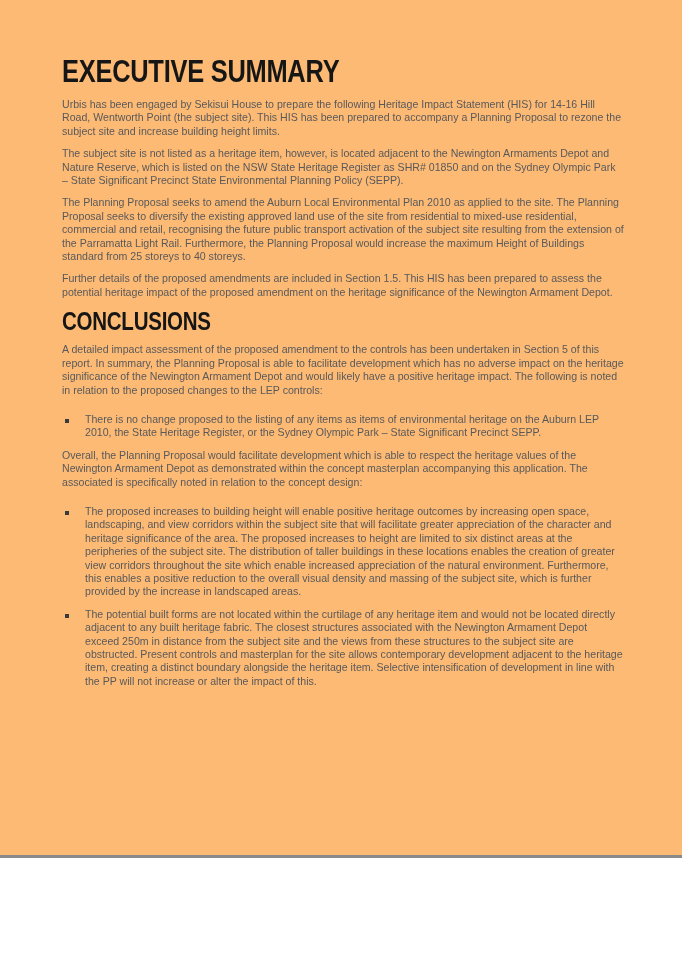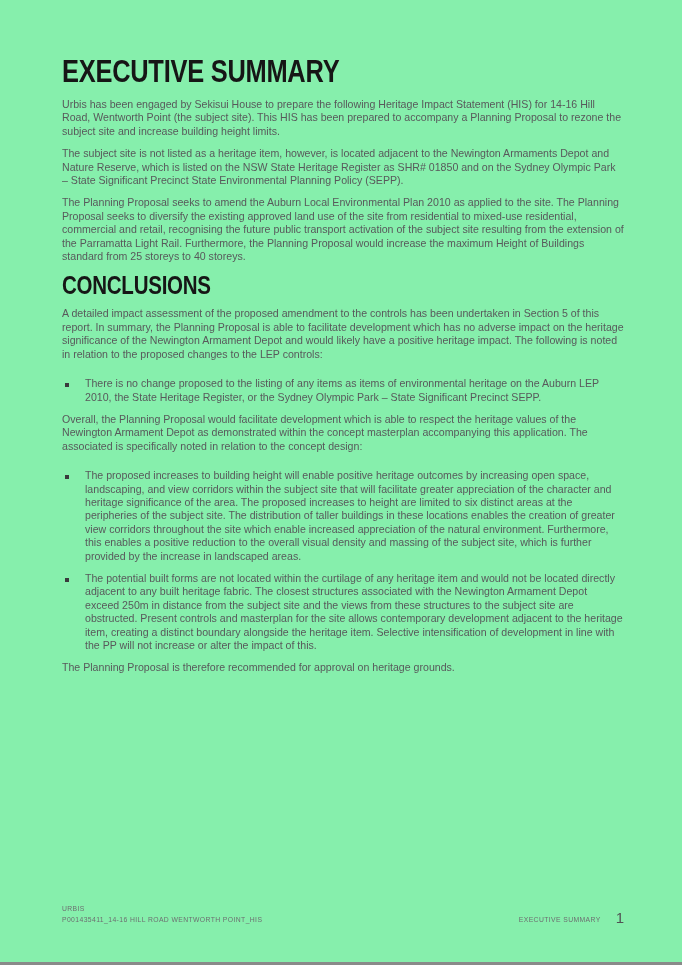--- a/index.html
+++ b/index.html
@@ -1,20 +1,20 @@
 <!DOCTYPE html>
 <html><head>
 <meta charset="utf-8">
 <style>
   html, body { margin: 0; padding: 0; background: #ffffff; }
   .page {
     position: relative;
     width: 682px;
-    height: 965px;
-    background: #86efac;
+    height: 858px;
+    background: #fdba74;
     font-family: "Liberation Sans", sans-serif;
     overflow: hidden;
   }
   .content {
     position: absolute;
     left: 62px;
     top: 56px;
     width: 562px;
     color: #58595b;
     font-size: 10.6px;
@@ -108,20 +108,21 @@
 <body>
 
 <div class="page">
   <div class="content">
 
     <h1 class="h1">EXECUTIVE SUMMARY</h1>
 
     <p class="para">Urbis has been engaged by Sekisui House to prepare the following Heritage Impact Statement (HIS) for 14-16 Hill Road, Wentworth Point (the subject site). This HIS has been prepared to accompany a Planning Proposal to rezone the subject site and increase building height limits.</p>
     <p class="para">The subject site is not listed as a heritage item, however, is located adjacent to the Newington Armaments Depot and Nature Reserve, which is listed on the NSW State Heritage Register as SHR# 01850 and on the Sydney Olympic Park – State Significant Precinct State Environmental Planning Policy (SEPP).</p>
     <p class="para">The Planning Proposal seeks to amend the Auburn Local Environmental Plan 2010 as applied to the site. The Planning Proposal seeks to diversify the existing approved land use of the site from residential to mixed-use residential, commercial and retail, recognising the future public transport activation of the subject site resulting from the extension of the Parramatta Light Rail. Furthermore, the Planning Proposal would increase the maximum Height of Buildings standard from 25 storeys to 40 storeys.</p>
+    <p class="para">Further details of the proposed amendments are included in Section 1.5. This HIS has been prepared to assess the potential heritage impact of the proposed amendment on the heritage significance of the Newington Armament Depot.</p>
 
     <h2 class="h2">CONCLUSIONS</h2>
 
     <p class="para">A detailed impact assessment of the proposed amendment to the controls has been undertaken in Section 5 of this report. In summary, the Planning Proposal is able to facilitate development which has no adverse impact on the heritage significance of the Newington Armament Depot and would likely have a positive heritage impact. The following is noted in relation to the proposed changes to the LEP controls:</p>
 
     <ul class="bullet-list">
       <li class="bullet-item">
         <span class="bullet-marker"><span class="bullet-square"></span></span>
         <span class="bullet-text">There is no change proposed to the listing of any items as items of environmental heritage on the Auburn LEP 2010, the State Heritage Register, or the Sydney Olympic Park – State Significant Precinct SEPP.</span>
       </li>
@@ -133,21 +134,20 @@
       <li class="bullet-item">
         <span class="bullet-marker"><span class="bullet-square"></span></span>
         <span class="bullet-text">The proposed increases to building height will enable positive heritage outcomes by increasing open space, landscaping, and view corridors within the subject site that will facilitate greater appreciation of the character and heritage significance of the area. The proposed increases to height are limited to six distinct areas at the peripheries of the subject site. The distribution of taller buildings in these locations enables the creation of greater view corridors throughout the site which enable increased appreciation of the natural environment. Furthermore, this enables a positive reduction to the overall visual density and massing of the subject site, which is further provided by the increase in landscaped areas.</span>
       </li>
       <li class="bullet-item">
         <span class="bullet-marker"><span class="bullet-square"></span></span>
         <span class="bullet-text">The potential built forms are not located within the curtilage of any heritage item and would not be located directly adjacent to any built heritage fabric. The closest structures associated with the Newington Armament Depot exceed 250m in distance from the subject site and the views from these structures to the subject site are obstructed. Present controls and masterplan for the site allows contemporary development adjacent to the heritage item, creating a distinct boundary alongside the heritage item. Selective intensification of development in line with the PP will not increase or alter the impact of this.</span>
       </li>
     </ul>
 
-    <p class="para">The Planning Proposal is therefore recommended for approval on heritage grounds.</p>
 
   </div>
 
   <div class="footer">
     <div class="footer-left">
       <div>URBIS</div>
       <div>P001435411_14-16 HILL ROAD WENTWORTH POINT_HIS</div>
     </div>
     <div class="footer-right">
       <span class="footer-section">EXECUTIVE SUMMARY</span>

